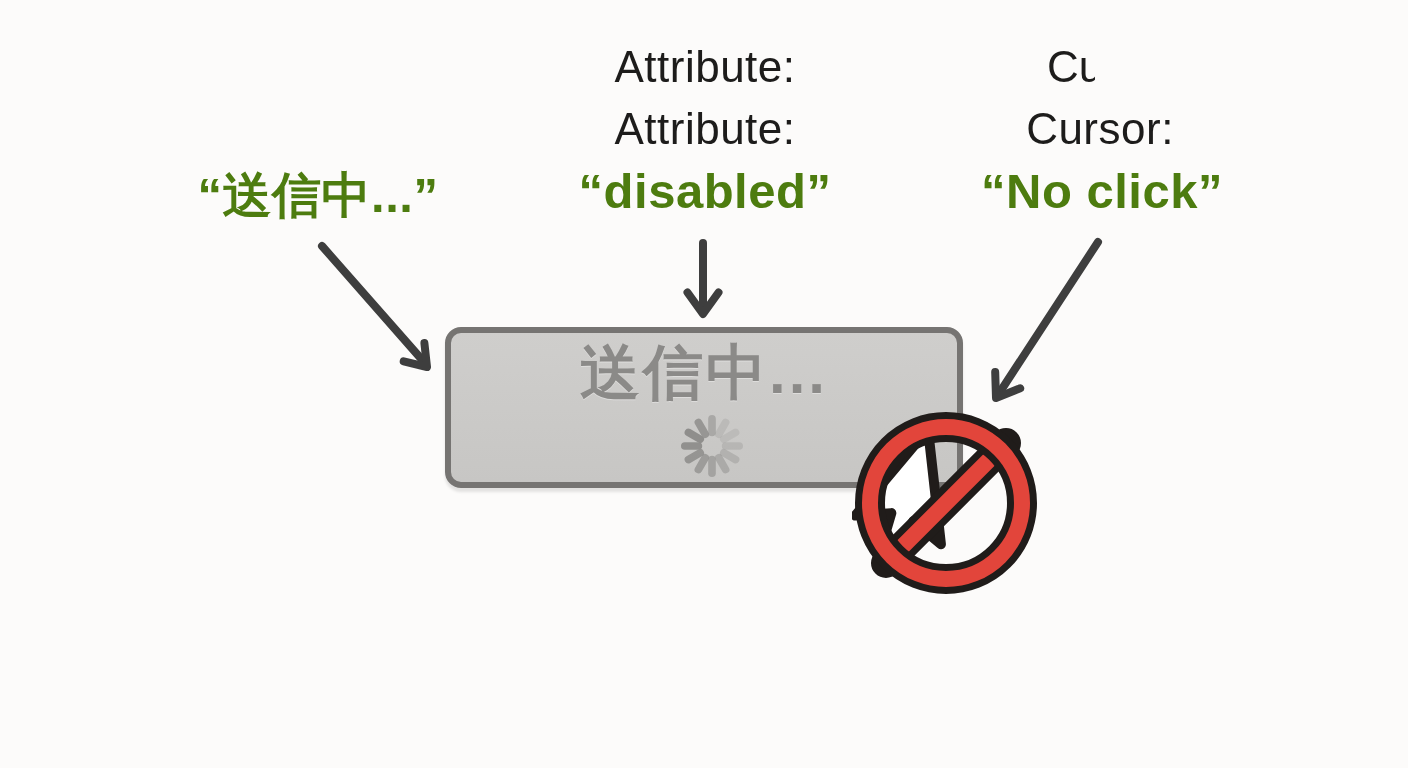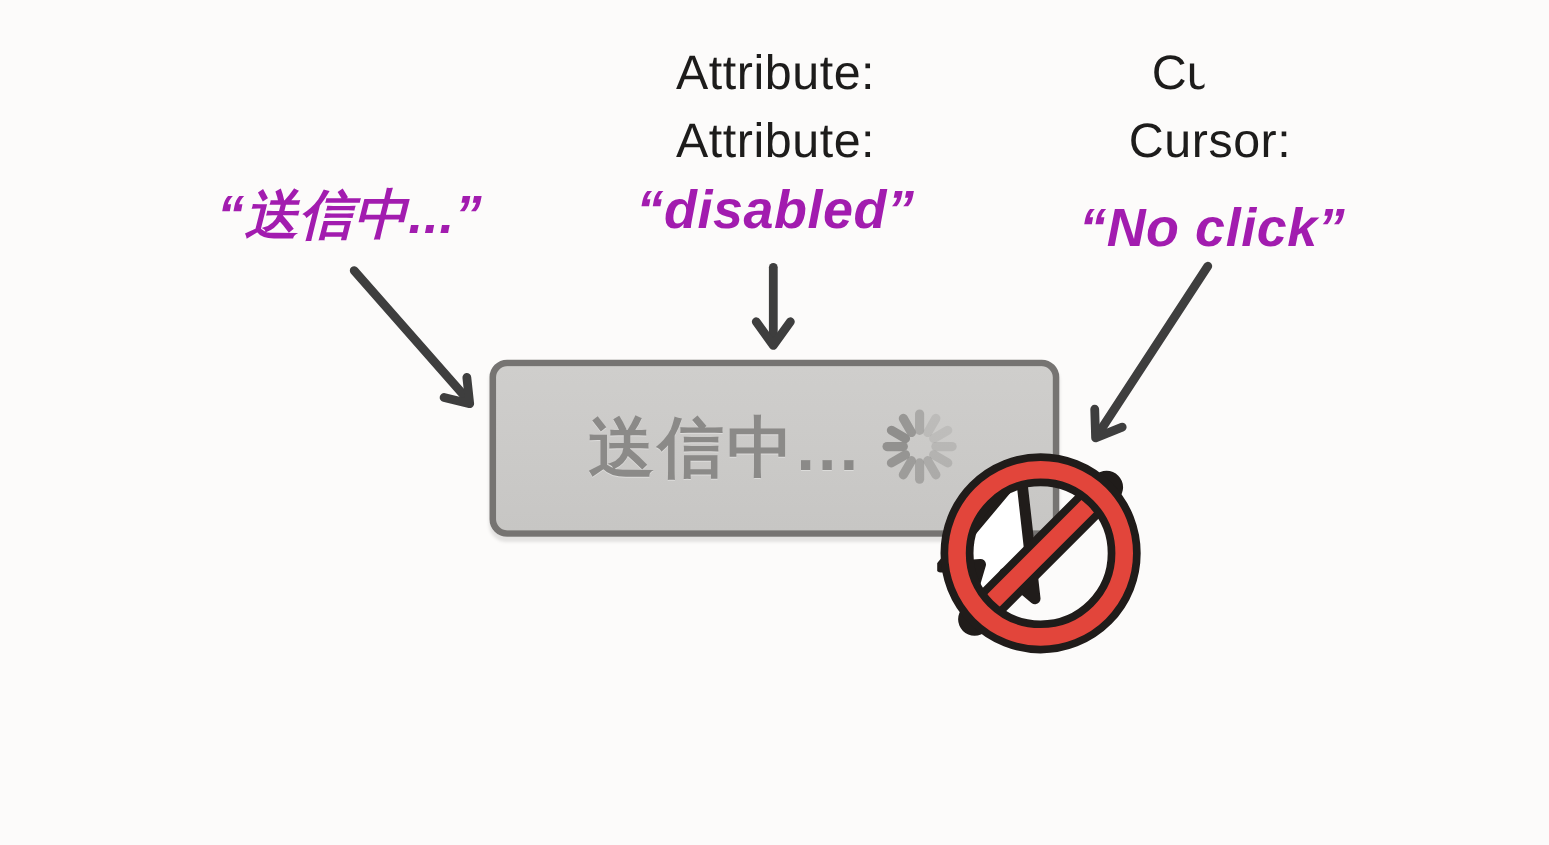--- a/index.html
+++ b/index.html
@@ -14,22 +14,22 @@
   
   .ann-title{
     position:absolute;
     transform:translateX(-50%);
     font-size:44px;font-weight:500;color:#1d1c1b;
     letter-spacing:0.5px;white-space:nowrap;
   }
   .ann-value{
     position:absolute;
     transform:translateX(-50%);
-    font-size:49px;font-weight:800;color:#a21caf;
-    letter-spacing:0.5px;white-space:nowrap;font-style:italic;
+    font-size:49px;font-weight:800;color:#4d7c0f;
+    letter-spacing:0.5px;white-space:nowrap;
   }
   .ann-fragment{
     position:absolute;
     font-size:44px;font-weight:500;color:#1d1c1b;
     width:48px;overflow:hidden;white-space:nowrap;
     display:inline-block;
   }
 
   
   .arrows-layer{position:absolute;left:0;top:0;z-index:2;pointer-events:none;}
@@ -37,20 +37,21 @@
   
   .demo-button{
     position:absolute;left:445px;top:327px;width:518px;height:161px;
     box-sizing:border-box;
     background:linear-gradient(180deg,#cfcecc 0%,#c7c6c4 100%);
     border:6px solid #767472;border-radius:16px;
     box-shadow:0 4px 3px rgba(0,0,0,0.10);
     display:flex;align-items:center;justify-content:center;
     z-index:1;cursor:not-allowed;
     padding:0;
+    flex-direction:column;
   }
   .demo-button .btn-label{
     font-size:60px;font-weight:700;color:#8b8a88;
     letter-spacing:3px;white-space:nowrap;
     text-shadow:0 1px 0 rgba(255,255,255,0.35);
     font-family:"Liberation Sans","DejaVu Sans",sans-serif;
   }
   .spinner-icon{margin-left:16px;transform:translateY(-2px);}
 
   
@@ -62,21 +63,21 @@
 <div class="canvas">
 
   <div class="ann-value" style="left:318px;top:163px;">“送信中...”</div>
 
   <div class="ann-title" style="left:705px;top:42px;">Attribute:</div>
   <div class="ann-title" style="left:705px;top:104px;">Attribute:</div>
   <div class="ann-value" style="left:705px;top:163px;">“disabled”</div>
 
   <div class="ann-fragment" style="left:1014px;top:42px;margin-left:33px;">Cu</div>
   <div class="ann-title" style="left:1100px;top:104px;">Cursor:</div>
-  <div class="ann-value" style="left:1102px;top:180px;">“No click”</div>
+  <div class="ann-value" style="left:1102px;top:163px;">“No click”</div>
 
   <svg class="arrows-layer" width="1408" height="768" viewBox="0 0 1408 768">
     <g stroke="#3e3e3e" stroke-width="8" fill="none" stroke-linecap="round" stroke-linejoin="round">
 
       <g>
         <line x1="322" y1="246" x2="424" y2="362"></line>
         <polyline points="403.7,361.3 427,367 424.4,343.1"></polyline>
       </g>
 
       <g>

